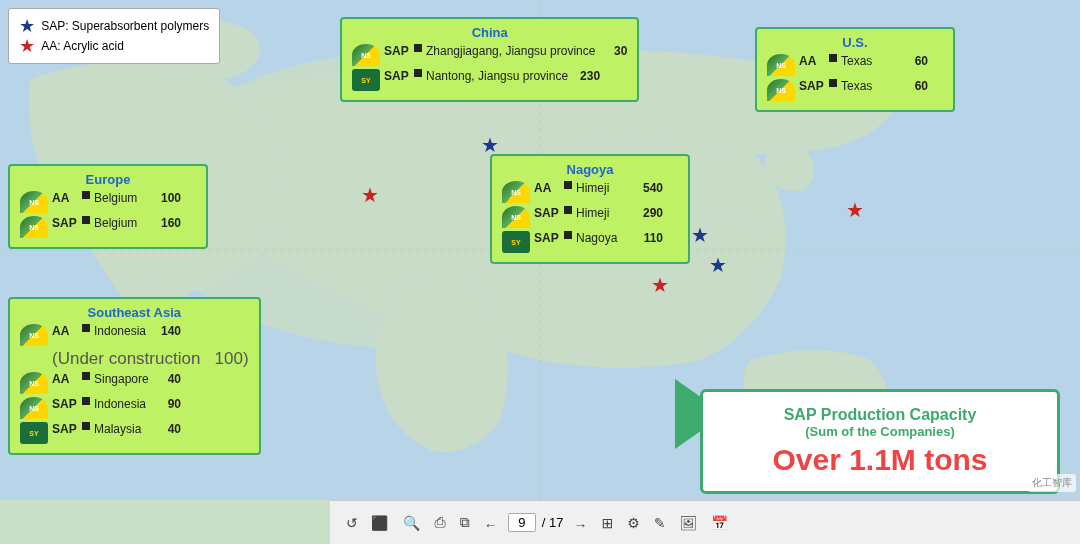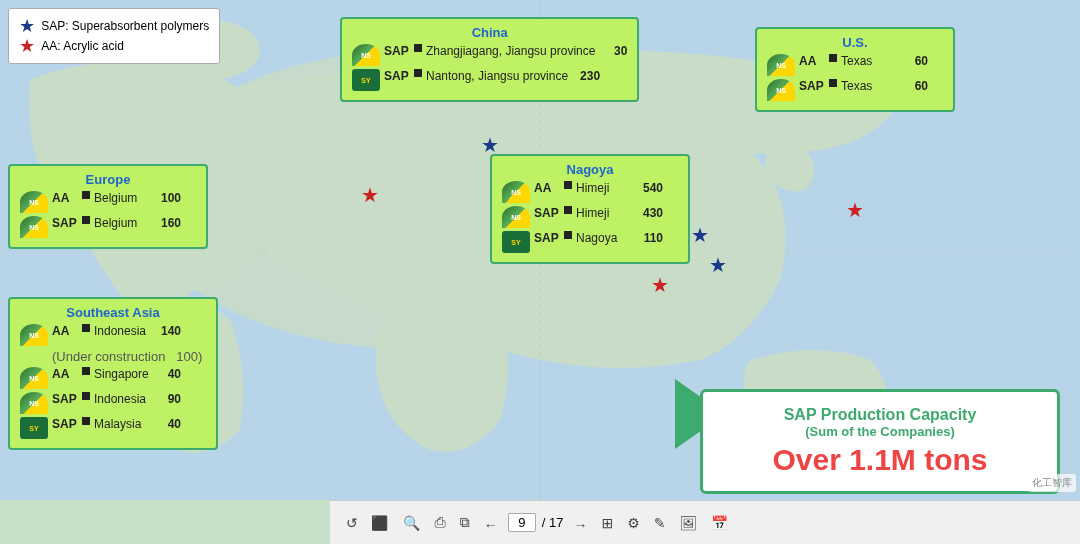--- a/index.html
+++ b/index.html
@@ -231,21 +231,21 @@
       height: 22px;
       background: #1a6e3a;
       border-radius: 3px;
       font-size: 7px;
       color: #ffd700;
       font-weight: bold;
       flex-shrink: 0;
     }
 
     .sub-note {
-      font-size: 13px;
+      font-size: 17px;
       color: #555;
       padding-left: 32px;
     }
   </style>
 </head>
 <body>
 
 <div class="map-bg">
   <svg class="map-svg" viewBox="0 0 1080 500" xmlns="http://www.w3.org/2000/svg">
 
@@ -364,21 +364,21 @@
     <span class="product-type">AA</span>
     <span class="dot-black"></span>
     <span class="loc-text">Himeji</span>
     <span class="num-text">540</span>
   </div>
   <div class="info-row">
     <div class="ns-logo">NS</div>
     <span class="product-type">SAP</span>
     <span class="dot-black"></span>
     <span class="loc-text">Himeji</span>
-    <span class="num-text">430</span>
+    <span class="num-text">290</span>
   </div>
   <div class="info-row">
     <div class="sanyo-logo">SY</div>
     <span class="product-type">SAP</span>
     <span class="dot-black"></span>
     <span class="loc-text">Nagoya</span>
     <span class="num-text">110</span>
   </div>
 </div>
 

